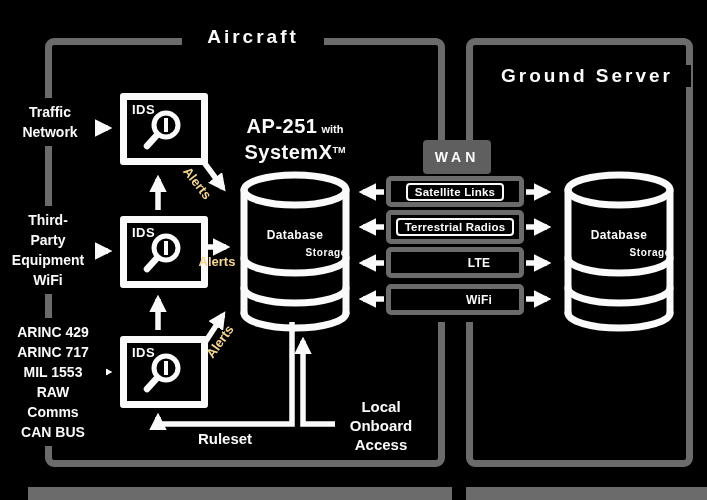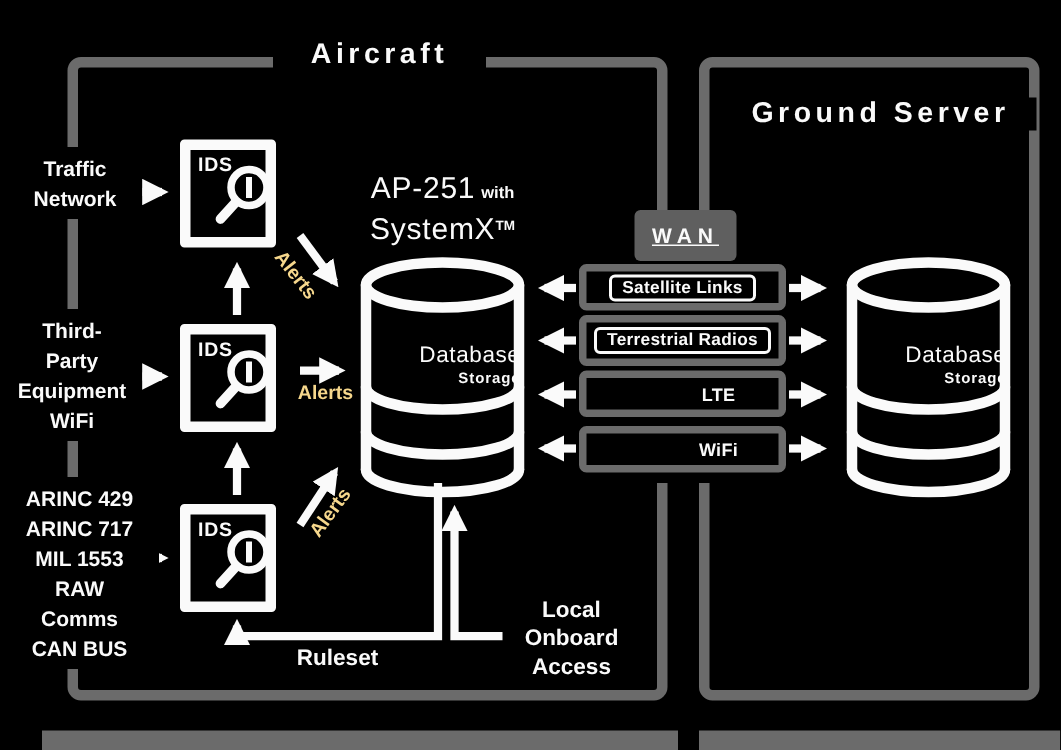--- a/index.html
+++ b/index.html
@@ -11,41 +11,41 @@
   
   .frame{position:absolute;border:7px solid var(--frame);border-radius:9px;box-sizing:border-box;background:transparent;}
   .mask{position:absolute;background:var(--bg);}
   .frame-title{position:absolute;background:var(--bg);color:var(--white);font-weight:800;
                font-size:19px;letter-spacing:3px;text-align:center;padding:0 8px;line-height:22px;}
   
   .src-label{position:absolute;background:var(--bg);color:var(--white);font-weight:800;
              font-size:14px;line-height:20px;text-align:center;padding:4px 0;}
   .src-label span{display:block;}
   
-  .ids-box{position:absolute;width:64px;height:72px;border:7px solid var(--white);
+  .ids-box{position:absolute;width:88px;height:72px;border:7px solid var(--white);
            border-radius:3px;background:var(--bg);box-sizing:border-box;}
   .ids-tag{position:absolute;left:5px;top:2px;color:var(--white);font-weight:800;
            font-size:13px;letter-spacing:.5px;}
   .ids-icon{position:absolute;left:11px;top:9px;}
   
   .ap-title{position:absolute;left:208px;top:116px;width:174px;text-align:center;color:var(--white);line-height:21px;}
-  .ap-model,.ap-product{font-size:20px;font-weight:400;letter-spacing:.5px;}
+  .ap-model,.ap-product{font-size:20px;font-weight:700;letter-spacing:.5px;}
   .ap-with{font-size:11px;font-weight:700;margin-left:4px;}
   .ap-tm{font-size:9px;font-weight:800;vertical-align:super;}
   
-  .db-label{position:absolute;width:104px;text-align:right;color:var(--white);
-            font-size:15px;font-weight:400;letter-spacing:.4px;}
+  .db-label{position:absolute;width:104px;text-align:center;color:var(--white);
+            font-size:12px;font-weight:700;letter-spacing:.4px;}
   .db-sub{position:absolute;width:104px;text-align:right;color:var(--white);
           font-size:10px;font-weight:800;letter-spacing:.6px;}
   
   .alert{position:absolute;color:var(--yellow);font-size:13px;font-weight:800;white-space:nowrap;}
   
   .wan-box{position:absolute;left:423px;top:140px;width:68px;height:34px;background:var(--wan);
            border-radius:4px;color:var(--white);font-size:14px;font-weight:600;letter-spacing:4px;
-           display:flex;align-items:center;justify-content:center;text-decoration:underline;}
+           display:flex;align-items:center;justify-content:center;}
   .link-box{position:absolute;left:386px;width:138px;border:5px solid var(--frame);border-radius:5px;
             background:var(--bg);box-sizing:border-box;display:flex;align-items:center;justify-content:center;}
   .link-inner{color:var(--white);font-size:12px;font-weight:800;white-space:nowrap;letter-spacing:.2px;padding-left:48px;}
   .link-box.hl .link-inner{border:2.5px solid var(--white);border-radius:4px;padding:1px 7px;font-size:11.5px;}
   
   .ruleset{position:absolute;left:188px;top:430px;width:74px;text-align:center;
            color:var(--white);font-size:15px;font-weight:800;}
   .local-access{position:absolute;left:335px;top:397px;width:92px;text-align:center;
                 color:var(--white);font-size:15px;font-weight:800;line-height:19px;}
   .local-access span{display:block;}

